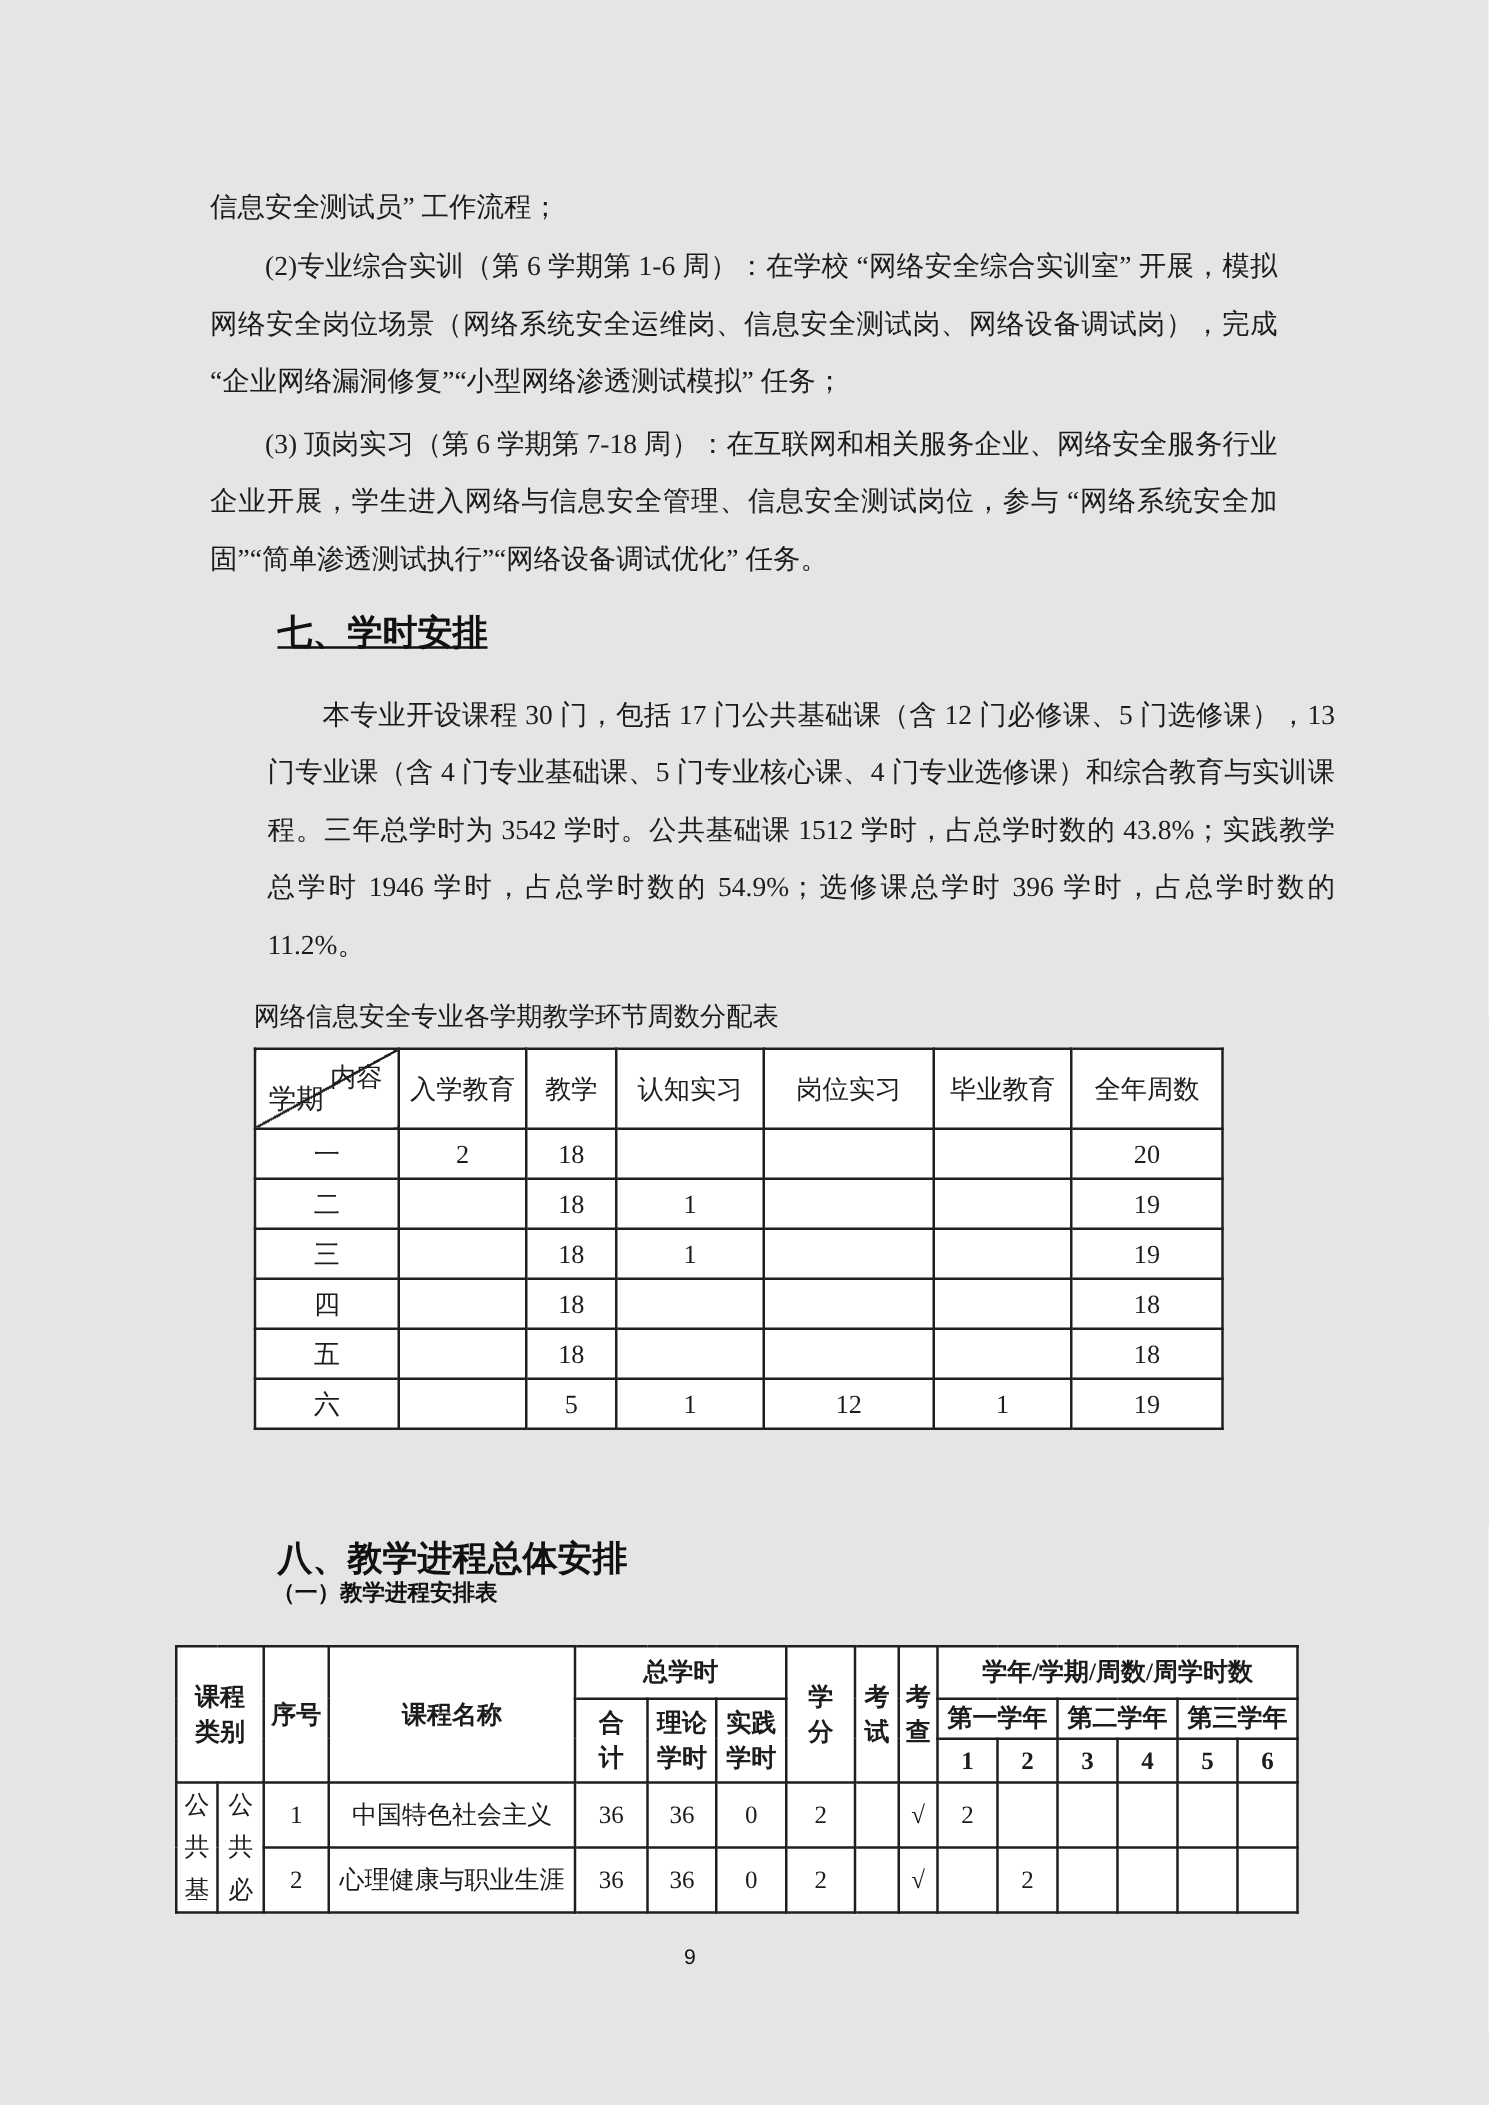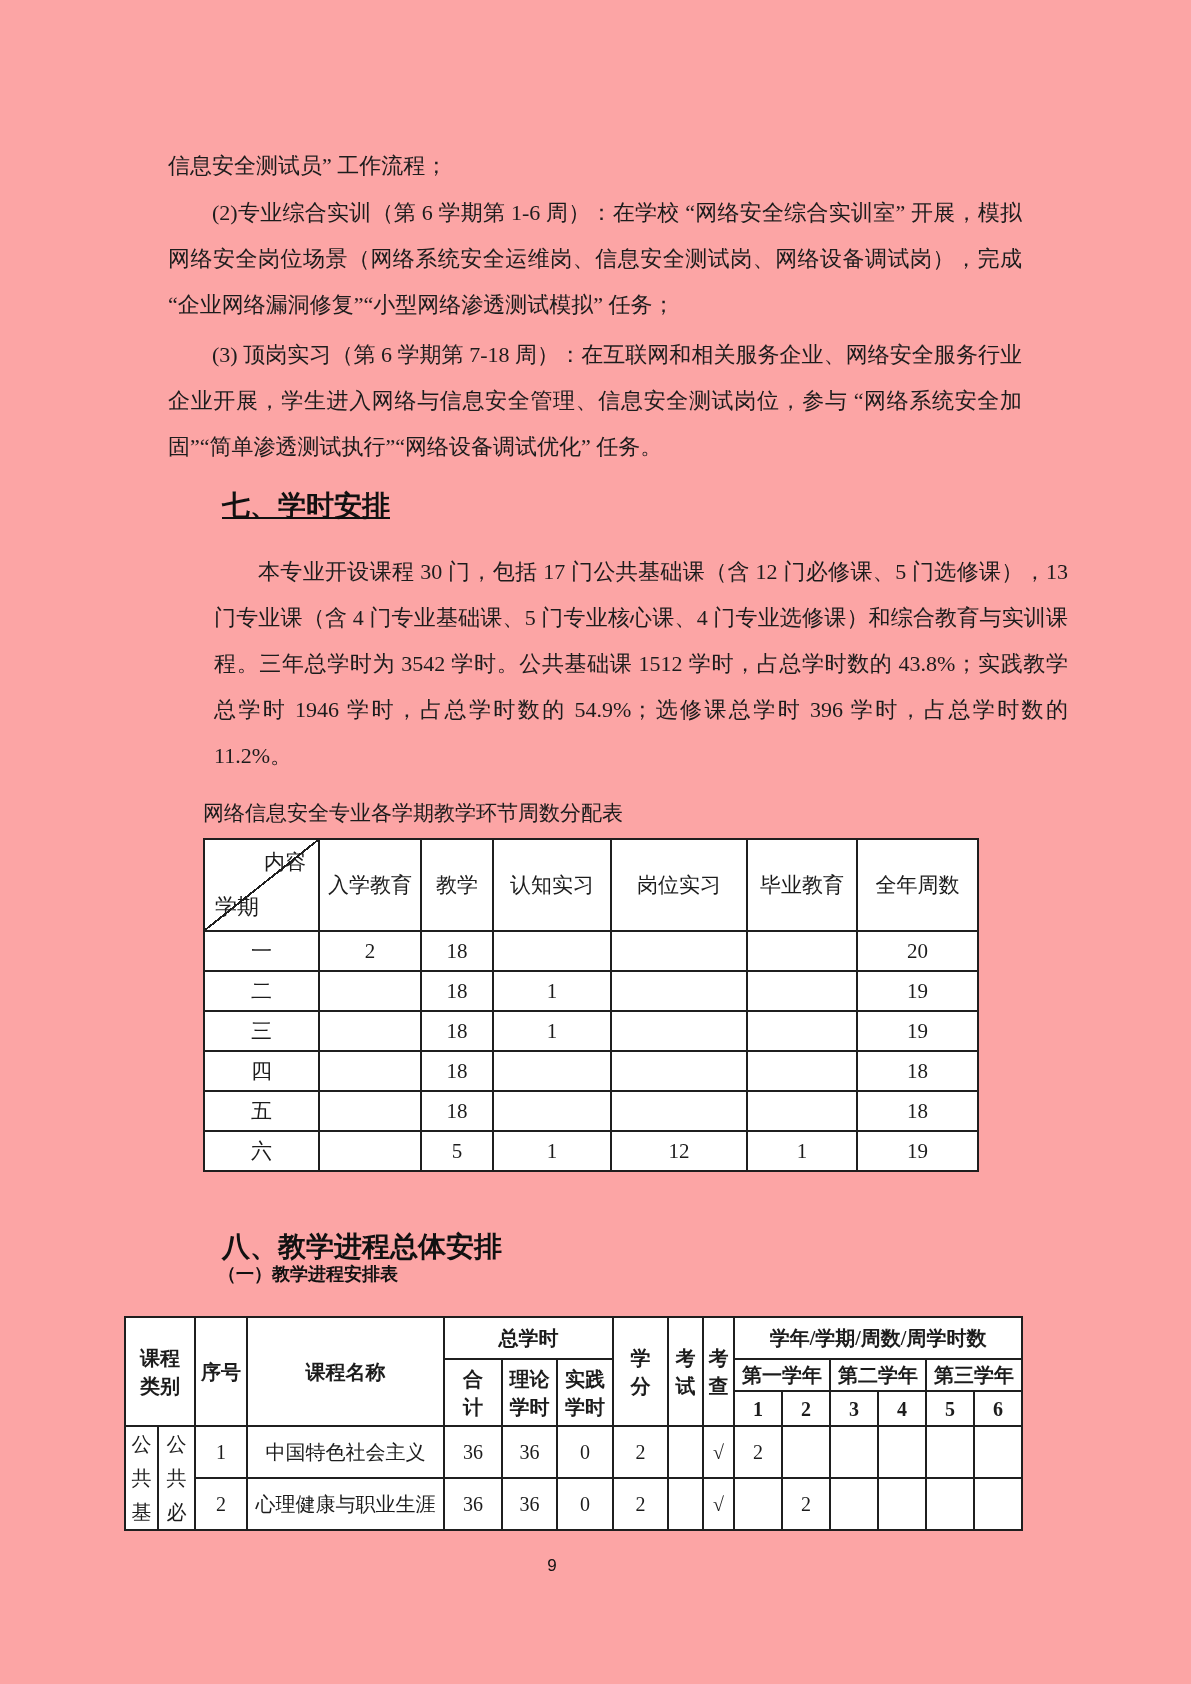--- a/index.html
+++ b/index.html
@@ -1,18 +1,18 @@
 <!DOCTYPE html>
 <html><head>
 <meta charset="utf-8">
 <style>
   * { margin:0; padding:0; box-sizing:border-box; }
   html,body { background:#ffffff; }
   .page {
-    position:relative; width:1191px; height:1684px; background:#fca5a5;
+    position:relative; width:1191px; height:1684px; background:#e5e5e5;
     font-family:"Liberation Serif","DejaVu Serif",serif; color:#1c1c1c;
     overflow:hidden;
   }
   .body-text {
     position:absolute; left:168px; width:854px;
     font-size:22px; line-height:46px; text-align:justify;
   }
   .indent { text-indent:44px; }
   .h-sans {
     position:absolute; left:222px;
@@ -28,32 +28,32 @@
     position:absolute; left:203px; width:774px; top:799px;
     font-size:21px; text-align:left;
   }
   table { border-collapse:collapse; table-layout:fixed; position:absolute; background:#fff; }
   th, td {
     border:2px solid #1f1f1f; text-align:center; vertical-align:middle;
     font-weight:normal; padding:0; overflow:hidden;
   }
   
   #weeks-table { left:203px; top:838px; width:774px; font-size:21px; }
-  #weeks-table tr.hdr { height:92px; }
+  #weeks-table tr.hdr { height:64px; }
   #weeks-table tr.data { height:40px; }
   .diag-cell {
     position:relative;
     background-image:linear-gradient(to bottom right,
       transparent calc(50% - 1px), #1f1f1f calc(50% - 1px),
       #1f1f1f calc(50% + 1px), transparent calc(50% + 1px));
   }
   .diag-top { position:absolute; top:8px; right:12px; font-size:21px; }
   .diag-bottom { position:absolute; bottom:8px; left:10px; font-size:22px; }
   
-  #schedule-table { left:124px; top:1316px; width:897px; font-size:20px; }
+  #schedule-table { left:140px; top:1316px; width:897px; font-size:20px; }
   #schedule-table th { font-weight:bold; line-height:28px; white-space:pre-line; }
   #schedule-table td { white-space:pre-line; line-height:30px; }
   #schedule-table tr.ra { height:42px; }
   #schedule-table tr.rb { height:32px; }
   #schedule-table tr.rc { height:35px; }
   #schedule-table tr.rd { height:51px; }
   #schedule-table td.vtext { line-height:34px; font-size:20px; }
   .page-num {
     position:absolute; top:1556px; left:0; width:1104px; text-align:center;
     font-size:17px; font-family:"Liberation Sans","DejaVu Sans",sans-serif; color:#111;

